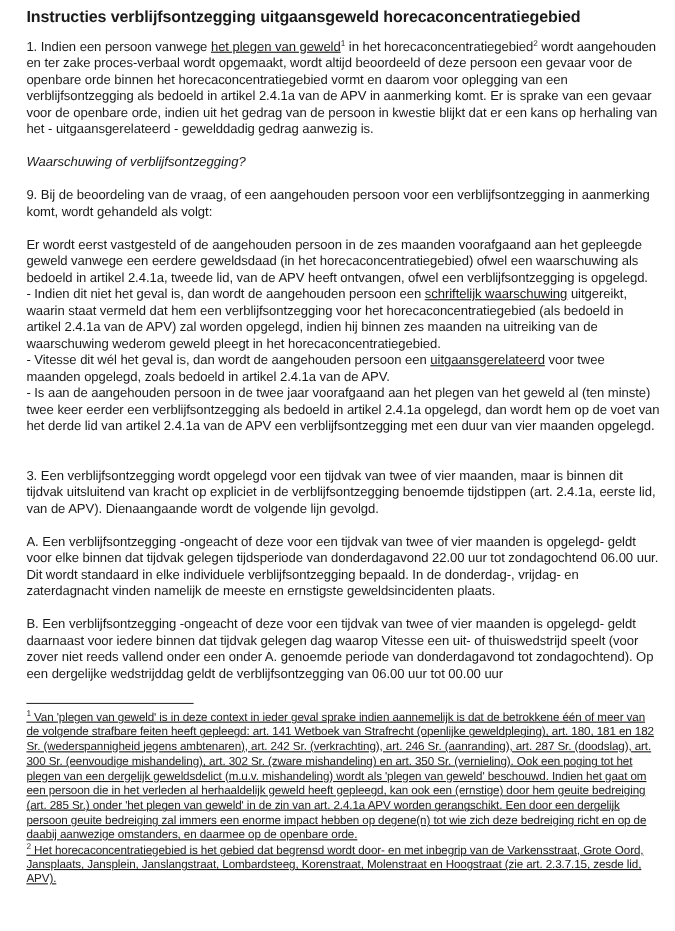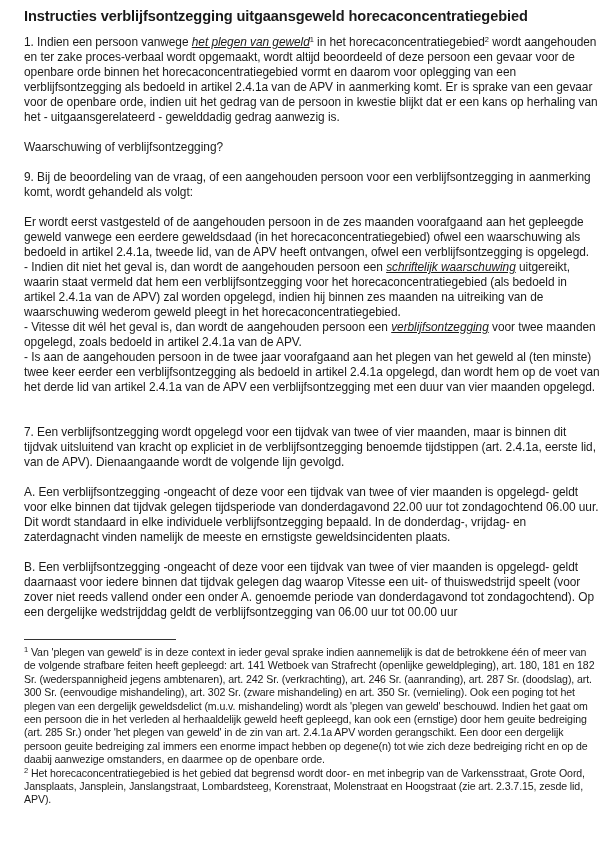--- a/index.html
+++ b/index.html
@@ -10,50 +10,50 @@
   }
   .page { position: relative; width: 614px; height: 846px; padding: 0 14px 0 24px; box-sizing: border-box; }
   .title {
     font-weight: bold; font-size: 14.6px; letter-spacing: -0.1px;
     margin: 0; padding-top: 7px; line-height: 18px; white-space: nowrap;
   }
   .p {
     font-size: 11.9px; line-height: 15px; margin: 0; letter-spacing: -0.05px;
   }
   .gap { height: 15px; }
-  .heading-i { font-size: 11.9px; line-height: 15px; margin: 0; }
-  u { text-decoration: underline; text-underline-offset: 1px; font-style: italic; }
+  .heading-i { font-style: italic; font-size: 11.9px; line-height: 15px; margin: 0; }
+  u { text-decoration: underline; text-underline-offset: 1px; }
   sup { font-size: 7.5px; line-height: 0; vertical-align: 4px; }
   .sep { width: 152px; border-top: 1px solid #333; margin: 19px 0 6px 0; }
-  .fn { font-size: 10.6px; line-height: 13.4px; margin: 0; letter-spacing: -0.1px; }
+  .fn { font-size: 10.6px; line-height: 13.4px; margin: 0; letter-spacing: -0.1px; text-decoration: underline; }
 </style>
 </head>
 <body>
 
 <div class="page">
   <h1 class="title">Instructies verblijfsontzegging uitgaansgeweld horecaconcentratiegebied</h1>
   <div class="gap" style="height:10px"></div>
 
   <p class="p"><span>1. Indien een persoon vanwege </span><u>het plegen van geweld</u><sup>1</sup><span> in het horecaconcentratiegebied</span><sup>2</sup><span> wordt aangehouden en ter zake proces-verbaal wordt opgemaakt, wordt altijd beoordeeld of deze persoon een gevaar voor de openbare orde binnen het horecaconcentratiegebied vormt en daarom voor oplegging van een verblijfsontzegging als bedoeld in artikel 2.4.1a van de APV in aanmerking komt. Er is sprake van een gevaar voor de openbare orde, indien uit het gedrag van de persoon in kwestie blijkt dat er een kans op herhaling van het - uitgaansgerelateerd - gewelddadig gedrag aanwezig is.</span></p>
 
   <div class="gap"></div>
   <p class="heading-i">Waarschuwing of verblijfsontzegging?</p>
   <div class="gap"></div>
 
   <p class="p">9. Bij de beoordeling van de vraag, of een aangehouden persoon voor een verblijfsontzegging in aanmerking komt, wordt gehandeld als volgt:</p>
   <div class="gap"></div>
   <p class="p">Er wordt eerst vastgesteld of de aangehouden persoon in de zes maanden voorafgaand aan het gepleegde geweld vanwege een eerdere geweldsdaad (in het horecaconcentratiegebied) ofwel een waarschuwing als bedoeld in artikel 2.4.1a, tweede lid, van de APV heeft ontvangen, ofwel een verblijfsontzegging is opgelegd.</p>
   <p class="p"><span>- Indien dit niet het geval is, dan wordt de aangehouden persoon een </span><u>schriftelijk waarschuwing</u><span> uitgereikt, waarin staat vermeld dat hem een verblijfsontzegging voor het horecaconcentratiegebied (als bedoeld in artikel 2.4.1a van de APV) zal worden opgelegd, indien hij binnen zes maanden na uitreiking van de waarschuwing wederom geweld pleegt in het horecaconcentratiegebied.</span></p>
-  <p class="p"><span>- Vitesse dit wél het geval is, dan wordt de aangehouden persoon een </span><u>verblijfsontzegging</u><span> voor twee maanden opgelegd, zoals bedoeld in artikel 2.4.1a van de APV.</span></p>
+  <p class="p"><span>- Vitesse dit wél het geval is, dan wordt de aangehouden persoon een </span><u>uitgaansgerelateerd</u><span> voor twee maanden opgelegd, zoals bedoeld in artikel 2.4.1a van de APV.</span></p>
   <p class="p">- Is aan de aangehouden persoon in de  twee jaar voorafgaand aan het plegen van het geweld al (ten minste) twee keer eerder een verblijfsontzegging als bedoeld in artikel 2.4.1a opgelegd, dan wordt hem op de voet van het derde lid van artikel 2.4.1a van de APV een verblijfsontzegging met een duur van vier maanden opgelegd.</p>
 
   <div class="gap"></div>
   <div class="gap"></div>
 
-  <p class="p">7. Een verblijfsontzegging wordt opgelegd voor een tijdvak van twee of vier maanden, maar is binnen dit tijdvak uitsluitend van kracht op expliciet in de verblijfsontzegging benoemde tijdstippen (art. 2.4.1a, eerste lid, van de APV). Dienaangaande wordt de volgende lijn gevolgd.</p>
+  <p class="p">3. Een verblijfsontzegging wordt opgelegd voor een tijdvak van twee of vier maanden, maar is binnen dit tijdvak uitsluitend van kracht op expliciet in de verblijfsontzegging benoemde tijdstippen (art. 2.4.1a, eerste lid, van de APV). Dienaangaande wordt de volgende lijn gevolgd.</p>
   <div class="gap"></div>
   <p class="p">A. Een verblijfsontzegging -ongeacht of deze voor een tijdvak van twee of vier maanden is opgelegd- geldt voor elke binnen dat tijdvak gelegen tijdsperiode van donderdagavond 22.00 uur tot zondagochtend 06.00 uur. Dit wordt standaard in elke individuele verblijfsontzegging bepaald. In de donderdag-, vrijdag- en zaterdagnacht vinden namelijk de meeste en ernstigste geweldsincidenten plaats.</p>
   <div class="gap"></div>
   <p class="p">B. Een verblijfsontzegging -ongeacht of deze voor een tijdvak van twee of vier maanden is opgelegd- geldt daarnaast voor iedere binnen dat tijdvak gelegen dag waarop Vitesse een uit- of thuiswedstrijd speelt (voor zover niet reeds vallend onder een onder A. genoemde periode van donderdagavond tot zondagochtend). Op een dergelijke wedstrijddag geldt de verblijfsontzegging van 06.00 uur tot 00.00 uur</p>
 
   <div class="sep"></div>
 
   <p class="fn"><sup>1</sup><span> Van 'plegen van geweld' is in deze context in ieder geval sprake indien aannemelijk is dat de betrokkene één of meer van de volgende strafbare feiten heeft gepleegd: art. 141 Wetboek van Strafrecht (openlijke geweldpleging), art. 180, 181 en 182 Sr. (wederspannigheid jegens ambtenaren), art. 242 Sr. (verkrachting), art. 246 Sr. (aanranding), art. 287 Sr. (doodslag), art. 300 Sr. (eenvoudige mishandeling), art. 302 Sr. (zware mishandeling) en art. 350 Sr. (vernieling). Ook een poging tot het plegen van een dergelijk geweldsdelict (m.u.v. mishandeling) wordt als 'plegen van geweld' beschouwd. Indien het gaat om een persoon die in het verleden al herhaaldelijk geweld heeft gepleegd, kan ook een (ernstige) door hem geuite bedreiging (art. 285 Sr.) onder 'het plegen van geweld' in de zin van art. 2.4.1a APV worden gerangschikt. Een door een dergelijk persoon geuite bedreiging zal immers een enorme impact hebben op degene(n) tot wie zich deze bedreiging richt en op de daabij aanwezige omstanders, en daarmee op de openbare orde.</span></p>
   <p class="fn"><sup>2</sup><span> Het horecaconcentratiegebied is het gebied dat begrensd wordt door- en met inbegrip van de Varkensstraat, Grote Oord, Jansplaats, Jansplein, Janslangstraat, Lombardsteeg, Korenstraat, Molenstraat en Hoogstraat (zie art. 2.3.7.15, zesde lid, APV).</span></p>
 </div>

